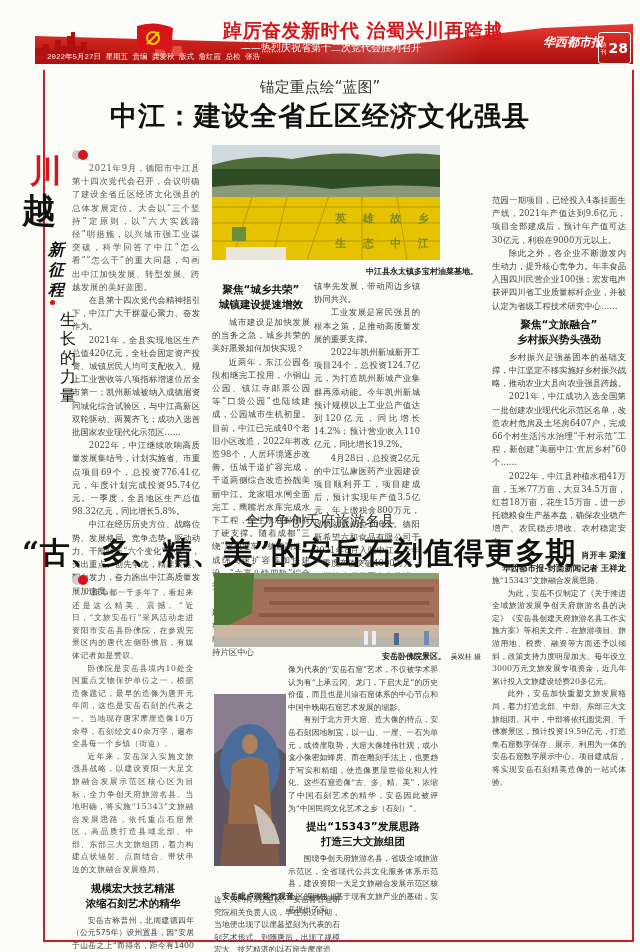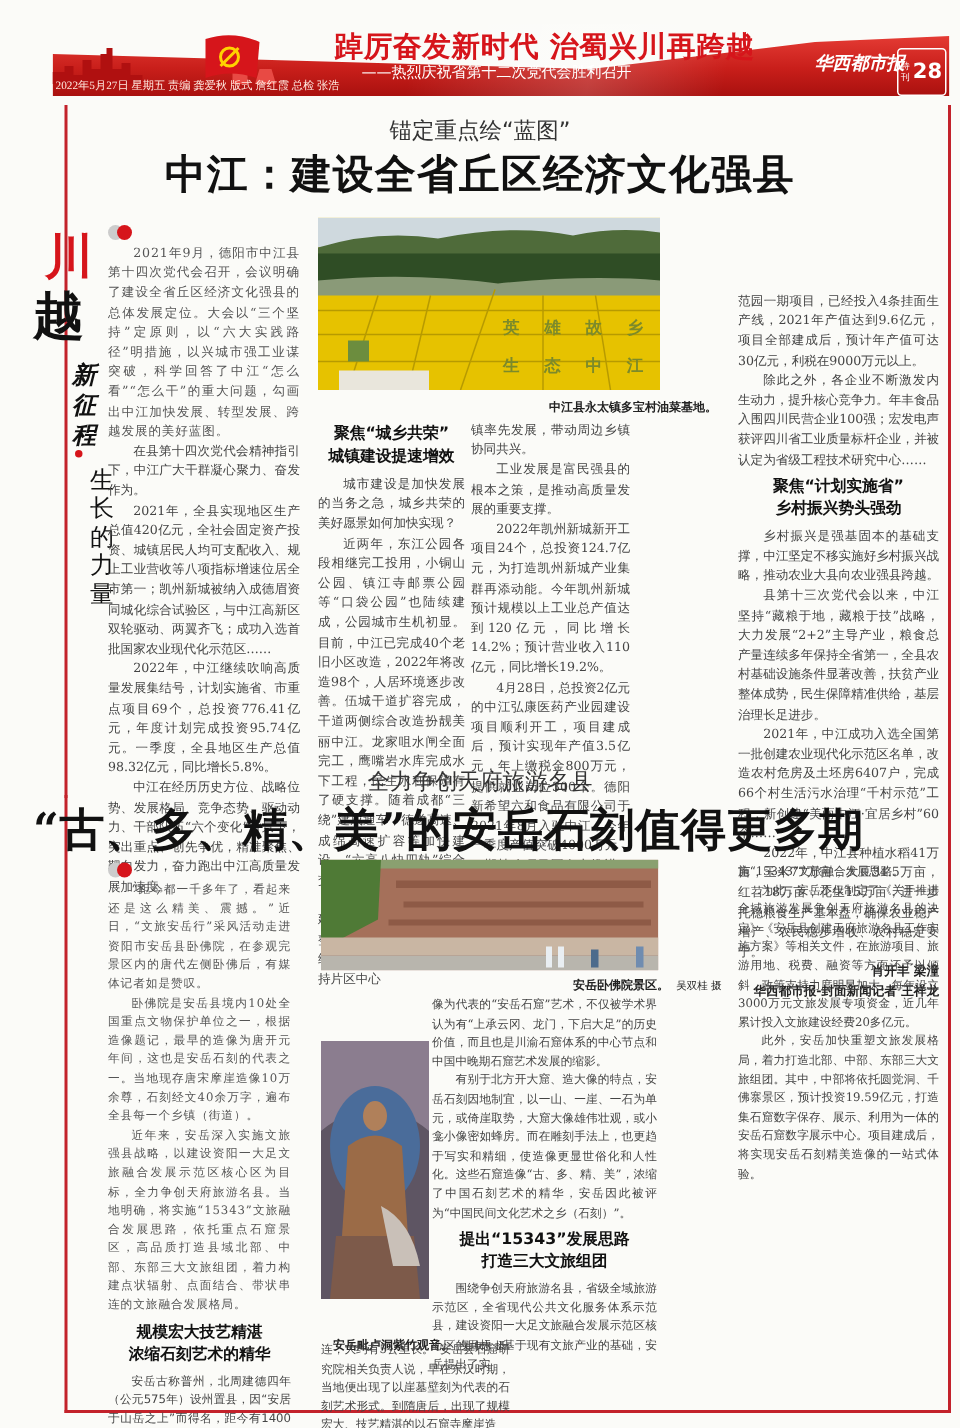--- a/index.html
+++ b/index.html
@@ -11,21 +11,21 @@
   .banner-ribbon { position: absolute; left: 0; top: 8px; width: 598px; height: 40px;
     background: linear-gradient(180deg, #e43b34 0%, #c81e1a 55%, #a9110f 100%);
     clip-path: polygon(0 30%, 60% 55%, 85% 10%, 100% 0, 100% 100%, 0 100%); }
   .banner-wave { position: absolute; left: 0; top: 0; width: 598px; height: 50px;
     background: linear-gradient(100deg, rgba(255,255,255,0) 40%, rgba(255,255,255,0.18) 60%, rgba(255,255,255,0) 75%); pointer-events:none; }
   .skyline { position: absolute; left: 0; top: 10px; width: 150px; height: 30px; }
   .flag { position: absolute; left: 100px; top: 6px; width: 40px; height: 34px; }
   .banner-title { position: absolute; left: 188px; top: 2px; font-family: "DejaVu Sans", sans-serif; font-weight: bold;
     color: #d6151b; font-size: 19px; letter-spacing: 0.5px; white-space: nowrap; }
   .banner-sub { position: absolute; left: 206px; top: 25px; font-family: "DejaVu Sans", sans-serif; color: #fff; font-size: 10px; white-space: nowrap; }
-  .banner-meta { position: absolute; left: 2px; top: 36px; font-family: Liberation Serif, serif; color: #ffe9e0; font-size: 7.5px; white-space: nowrap; }
+  .banner-meta { position: absolute; left: 12px; top: 36px; font-family: Liberation Mono, monospace; color: #ffe9e0; font-size: 7.5px; white-space: nowrap; }
   .masthead { position: absolute; right: 30px; top: 18px; color: #fff; font-family: "DejaVu Serif", serif; font-style: italic; font-weight: bold; font-size: 12px; white-space: nowrap; }
   .page-badge { position: absolute; right: 2px; top: 16px; display: flex; align-items: center; border: 1px solid #fff; border-radius: 3px; padding: 0 2px; height: 32px; }
   .page-badge .kind { color: #fff; font-size: 6px; line-height: 7px; width: 8px; font-family: "DejaVu Sans", sans-serif; }
   .page-badge .num { color: #fff; font-size: 14px; font-weight: bold; font-family: "DejaVu Sans", sans-serif; }
 
   
   .frame1 { position: absolute; left: 43px; top: 70px; width: 591px; height: 462px; border-right: 2px solid #c3222b; border-left: 2px solid #c3222b; }
   .frame2 { position: absolute; left: 43px; top: 530px; width: 591px; height: 412px; border: 2px solid #c3222b; border-top: none; }
 
   
@@ -154,25 +154,24 @@
   <p class="noindent">镇率先发展，带动周边乡镇协同共兴。</p>
   <p>工业发展是富民强县的根本之策，是推动高质量发展的重要支撑。</p>
   <p>2022年凯州新城新开工项目24个，总投资124.7亿元，为打造凯州新城产业集群再添动能。今年凯州新城预计规模以上工业总产值达到120亿元，同比增长14.2%；预计营业收入110亿元，同比增长19.2%。</p>
   <p>4月28日，总投资2亿元的中江弘康医药产业园建设项目顺利开工，项目建成后，预计实现年产值3.5亿元，年上缴税金800万元，提供就业岗位300个。德阳新希望六和食品有限公司于2021年8月入驻中江，今年一季度产值突破4000万元，二期技改项目正有力推进。四川雄健实业有限公司凯州新城中江挂面产业示</p>
 </div>
 
 <div class="col" style="left:492px; top:146px; width:134px;margin-top:48px;">
   <p class="noindent">范园一期项目，已经投入4条挂面生产线，2021年产值达到9.6亿元，项目全部建成后，预计年产值可达30亿元，利税在9000万元以上。</p>
   <p>除此之外，各企业不断激发内生动力，提升核心竞争力。年丰食品入围四川民营企业100强；宏发电声获评四川省工业质量标杆企业，并被认定为省级工程技术研究中心……</p>
   <div class="subhead">
-    <div>聚焦“计划实施省”</div>
+    <div>聚焦“文旅融合”</div>
     <div>乡村振兴势头强劲</div>
   </div>
   <p>乡村振兴是强基固本的基础支撑，中江坚定不移实施好乡村振兴战略，推动农业大县向农业强县跨越。</p>
-  <p>县第十三次党代会以来，中江坚持“藏粮于地，藏粮于技”战略，大力发展“2+2”主导产业，粮食总产量连续多年保持全省第一，全县农村基础设施条件显著改善，扶贫产业整体成势，民生保障精准供给，基层治理长足进步。</p>
   <p>2021年，中江成功入选全国第一批创建农业现代化示范区名单，改造农村危房及土坯房6407户，完成66个村生活污水治理“千村示范”工程，新创建“美丽中江·宜居乡村”60个……</p>
   <p>2022年，中江县种植水稻41万亩，玉米77万亩，大豆34.5万亩，红苕18万亩，花生15万亩，进一步托稳粮食生产基本盘，确保农业稳产增产、农民稳步增收、农村稳定安宁。</p>
   <div class="byline">肖开丰 梁潼</div>
   <div class="byline">华西都市报-封面新闻记者 王祥龙</div>
 </div>
 
 <div class="kicker2">全力争创天府旅游名县</div>
 <div class="headline2">“古、多、精、美”的安岳石刻值得更多期待</div>
 
 <div class="col col-serif" style="left:72px; top:575px; width:122px; font-size:7.8px; line-height:12.6px;">

